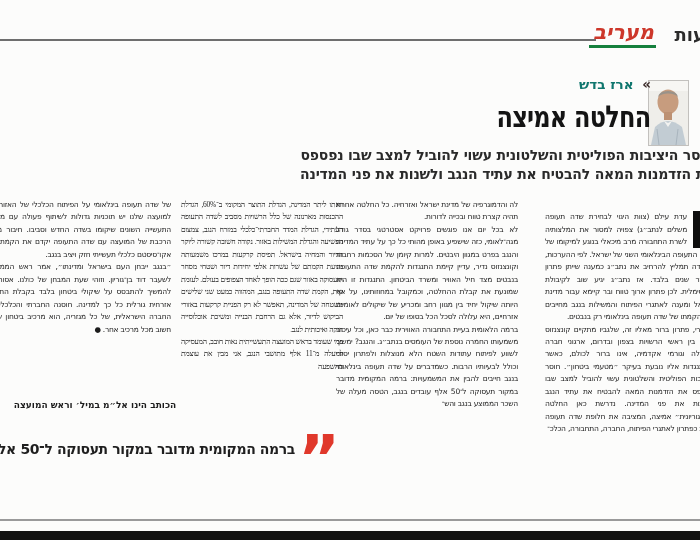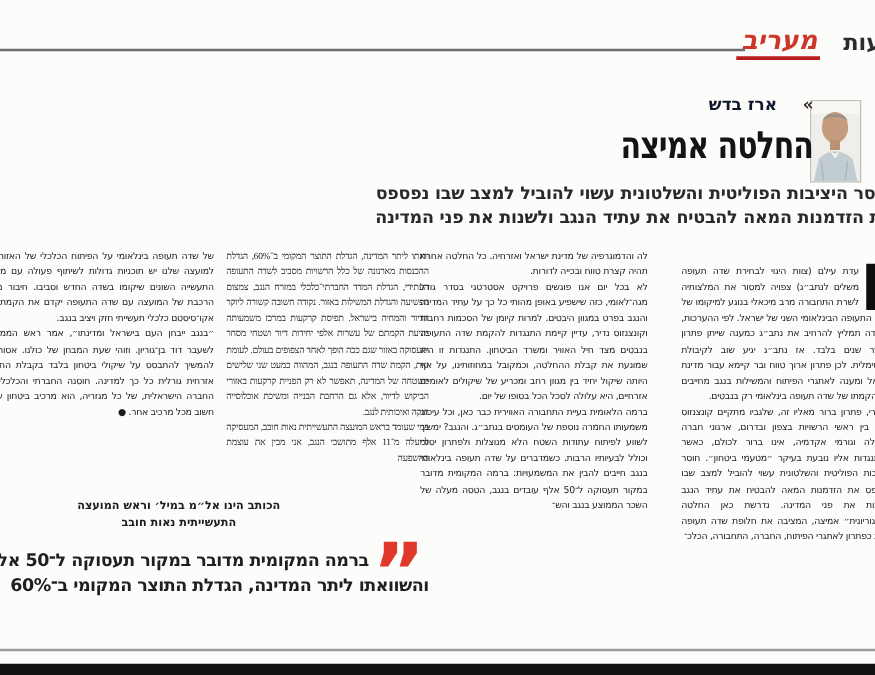--- a/index.html
+++ b/index.html
@@ -3,46 +3,46 @@
 <meta charset="utf-8">
 <style>
   html,body{margin:0;padding:0;background:#e9e9e9;}
   .page{position:relative;width:700px;height:540px;overflow:hidden;background:#fcfcfb;
         font-family:"DejaVu Sans",sans-serif;}
   
   .top-rule{position:absolute;top:39px;left:0;width:596px;height:2px;background:#6e6e6e;}
   .section-label{position:absolute;top:24px;right:-5px;font-size:18px;font-weight:bold;
         color:#2b2b2b;direction:rtl;}
   .brand{position:absolute;top:20px;right:44px;font-size:21px;font-weight:bold;font-style:italic;
-        color:#cd372a;border-bottom:3px solid #b91c1c;padding:0 2px 1px 4px;direction:rtl;}
+        color:#cd372a;border-bottom:3px solid #15803d;padding:0 2px 1px 4px;direction:rtl;}
   
   .photo{position:absolute;left:648px;top:80px;width:39px;height:64px;border:1px solid #c2c0bd;
         background:#efedea;}
   .kicker{position:absolute;top:76px;right:50px;font-size:13.5px;font-weight:bold;direction:rtl;}
   .kicker .chev{color:#3a2a28;letter-spacing:-1px;}
-  .kicker .aname{color:#0f172a;margin-right:16px;}
+  .kicker .aname{color:#0f766e;margin-right:4px;}
   .headline{position:absolute;top:99px;right:50px;font-size:30px;font-weight:bold;color:#141414;
         direction:rtl;white-space:nowrap;transform:scaleX(.8);transform-origin:100% 50%;
         letter-spacing:-1px;}
   .subtitle{position:absolute;top:146px;right:-5px;text-align:right;direction:rtl;
         font-size:14px;font-weight:bold;color:#2a2a2a;line-height:18.5px;letter-spacing:-.2px;
         white-space:nowrap;}
   
   .col{position:absolute;top:199px;direction:rtl;text-align:justify;color:#1c1c1c;
         font-size:7.5px;line-height:12.45px;letter-spacing:-.25px;white-space:pre-line;
         overflow:hidden;}
   .col1{left:545px;width:168px;height:306px;}
   .col2{left:336px;width:182px;height:306px;}
   .col3{left:181px;width:162px;height:234px;font-family:Liberation Serif, serif;}
   .col4{left:-14px;width:185px;height:196px;}
   .dropcap{float:right;width:20px;height:37px;background:#0e0e0e;color:#0e0e0e;overflow:hidden;
         margin-left:6px;font-size:30px;line-height:36px;text-align:center;}
   
   .byline{position:absolute;left:0;top:398px;width:190px;text-align:center;direction:rtl;
-        font-size:9px;font-weight:bold;color:#1c1c1c;line-height:14px;margin-left:48px;}
+        font-size:9px;font-weight:bold;color:#1c1c1c;line-height:14px;}
   
   .pq{position:absolute;left:0;top:440px;width:343px;direction:rtl;}
   .pq-glyph{float:right;width:48px;height:17px;overflow:visible;color:#e0382b;
         font-size:64px;line-height:38px;text-align:center;font-weight:bold;}
   .pq-line{display:block;text-align:right;font-size:14px;font-weight:bold;color:#1f1f1f;
         line-height:19.5px;letter-spacing:-.4px;white-space:nowrap;}
   
   .bottom-thin{position:absolute;top:519px;left:0;width:700px;height:2px;background:#9a9a9a;}
   .bottom-bar{position:absolute;top:531px;left:0;width:700px;height:9px;background:#121212;}
 </style>
@@ -88,25 +88,23 @@
   <div class="col col2">לה והדמוגרפיה של מדינת ישראל ואזרחיה. כל החלטה אחרת תהיה קצרת טווח ובכייה לדורות.
 לא בכל יום אנו פוגשים פרויקט אסטרטגי בסדר גודל מגה־לאומי, כזה שישפיע באופן מהותי כל כך על עתיד המדינה והנגב בפרט במגוון היבטים. למרות קיומן של הסכמות רחבות וקונצנזוס נדיר, עדיין קיימת התנגדות להקמת שדה התעופה בנבטים מצד חיל האוויר ומשרד הביטחון. התנגדות זו היא שמונעת את קבלת ההחלטה, וכמקובל במחוזותינו, על אף היותה שיקול יחיד בין מגוון רחב ומכריע של שיקולים לאומיים אזרחיים, היא עלולה לסכל הכל בסופו של יום.
 ברמה הלאומית בעיית התחבורה האווירית כבר כאן, וכל עיכוב משמעותו החמרה נוספת של העומסים בנתב״ג. והנגב? ימשיך לשווע לפיתוח עתודות השטח הלא מנוצלות ולפתרון יסודי וכולל לבעיותיו הרבות. כשמדברים על שדה תעופה בינלאומי בנגב חייבים להבין את המשמעויות: ברמה המקומית מדובר במקור תעסוקה ל־50 אלף עובדים בנגב, הטסה מעלה של השכר הממוצע בנגב והש־</div>
   <div class="col col3">וואתו ליתר המדינה, הגדלת התוצר המקומי ב־60%, הגדלת ההכנסות מארנונה של כלל הרשויות מסביב לשדה התעופה העתידי, הגדלת המדד החברתי־כלכלי במזרח הנגב, צמצום הפשיעה והגדלת המשילות באזור. נקודה חשובה קשורה ליוקר הדיור והמחיה בישראל. תפיסת קרקעות במרכז משמעותה מניעת הקמתם של עשרות אלפי יחידות דיור ושטחי מסחר ותעסוקה באזור שגם ככה הופך לאחד הצפופים בעולם. לעומת זאת, הקמת שדה התעופה בנגב, המהווה כמעט שני שלישים משטחה של המדינה, תאפשר לא רק הפניית קרקעות באזורי הביקוש לדיור, אלא גם הרחבת הבנייה ומשיכת אוכלוסייה חזקה ואיכותית לנגב.
 כמי שעומד בראש המועצה התעשייתית נאות חובב, המעסיקה למעלה מ־11 אלף מתושבי הנגב, אני מבין את עוצמת ההשפעה</div>
   <div class="col col4">של שדה תעופה בינלאומי על הפיתוח הכלכלי של האזור. גם למועצה שלנו יש תוכניות גדולות לשיתוף פעולה עם מתקני התעשייה השונים שיקומו בשדה החדש וסביבו. חיבור מסוף הרכבת של המועצה עם שדה התעופה יקדם את הקמתו של אקו־סיסטם כלכלי תעשייתי חזק ויציב בנגב.
 ״בנגב ייבחן העם בישראל ומדינתו״, אמר ראש הממשלה לשעבר דוד בן־גוריון. וזוהי שעת המבחן של כולנו. אסור לנו להמשיך להתבסס על שיקולי ביטחון בלבד בקבלת החלטה אזרחית גורלית כל כך למדינה. חוסנה החברתי והכלכלי של החברה הישראלית, של כל מגזריה, הוא מרכיב ביטחון שאינו חשוב מכל מרכיב אחר. ●</div>
 
   <div class="byline">
     <div>הכותב הינו אל״מ במיל׳ וראש המועצה</div>
-    <div>התעשייתית נאות חובב</div>
   </div>
 
   <div class="pq">
     <span class="pq-glyph">”</span>
     <span class="pq-line">ברמה המקומית מדובר במקור תעסוקה ל־50 אלף</span>
-    <span class="pq-line">והשוואתו ליתר המדינה, הגדלת התוצר המקומי ב־60%</span>
   </div>
 
   <div class="bottom-thin"></div>
   <div class="bottom-bar"></div>
 
 </div>
 
 </body></html>

